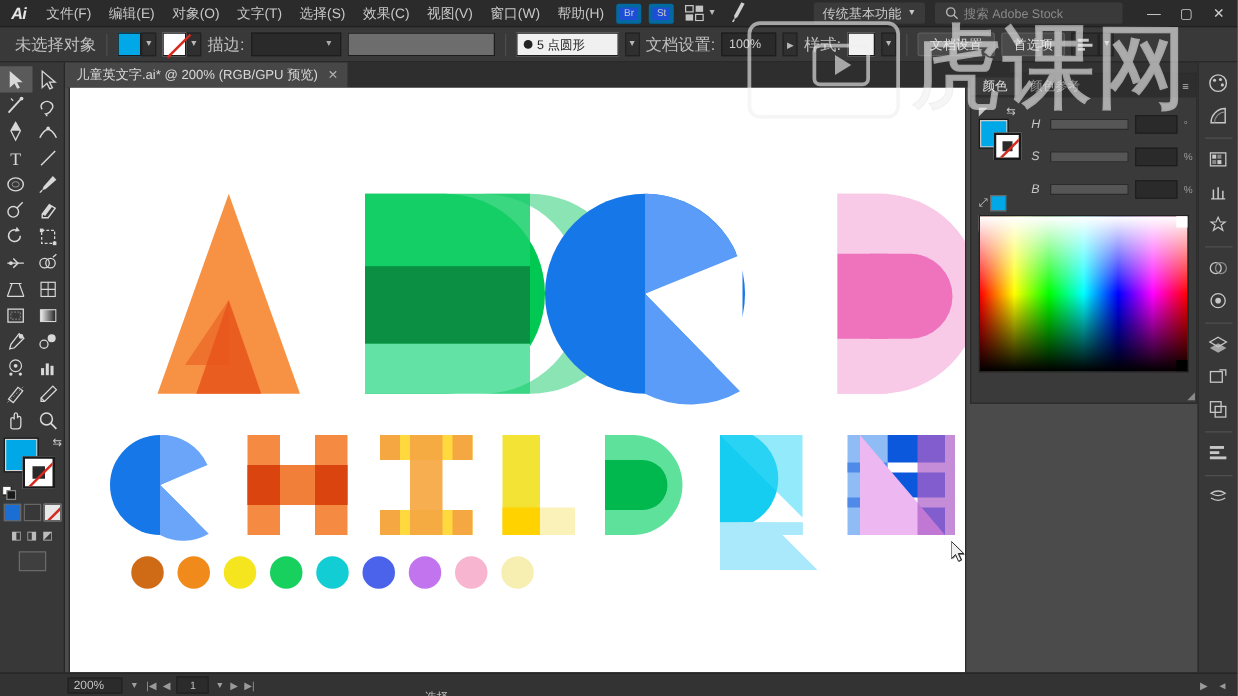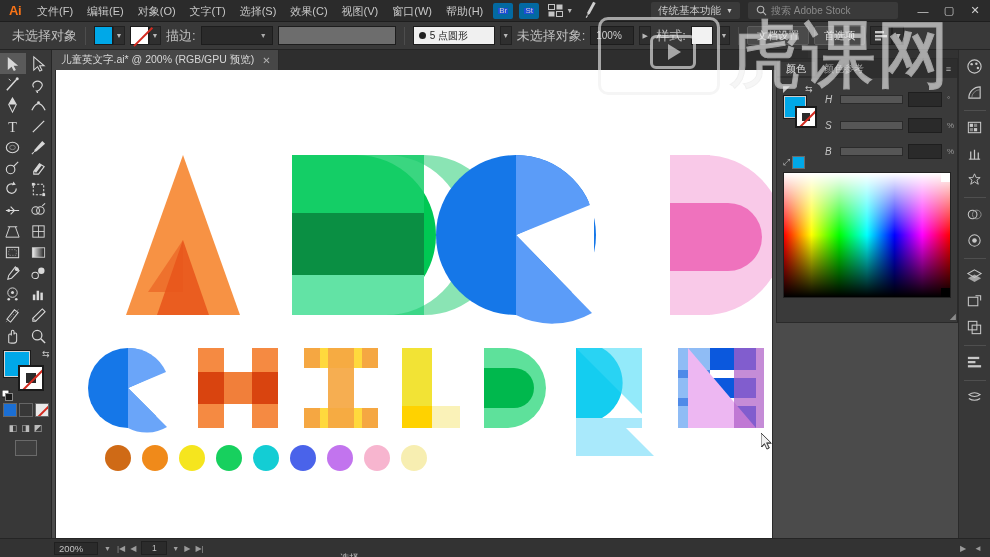--- a/index.html
+++ b/index.html
@@ -13,29 +13,29 @@
   #app { position: relative; width: 990px; height: 557px; }
 
   
   .menubar {
     position: absolute; left: 0; top: 0; width: 990px; height: 22px;
     background: #2b2b2b; display: flex; align-items: center;
     border-bottom: 1px solid #1e1e1e;
   }
   .ai-logo {
     width: 30px; height: 22px; display: flex; align-items: center; justify-content: center;
-    color: #f97316; font-size: 13px; font-weight: bold; 
+    color: #e5e5e5; font-size: 13px; font-weight: bold; font-style: italic;
     letter-spacing: -0.5px;
   }
   .menu-item {
     font-size: 11px; color: #c8c8c8; padding: 0 7px; height: 22px;
     line-height: 22px; white-space: nowrap; cursor: default;
   }
   .menu-icon-btn {
-    width: 20px; height: 16px; margin: 0 3px; border: 5px solid #0369a1;
+    width: 20px; height: 16px; margin: 0 3px; border: 3px solid #0369a1;
     border-radius: 2px; background: #1d4ed8; position: relative;
     display: flex; align-items: center; justify-content: center;
     font-size: 8px; color: #cfcfcf;
   }
   .arrange-btn { display: flex; align-items: center; gap: 2px; margin-left: 6px; }
   .brush-ic { margin-left: 10px; color: #cfcfcf; font-size: 12px; transform: rotate(-20deg); }
   .menu-right {
     margin-left: auto; display: flex; align-items: center; height: 22px; padding-right: 2px;
   }
   .workspace-sel {
@@ -360,21 +360,21 @@
     </div>
     <div class="cb-field stroke-profile" style="background:#6d6d6d;">
       <span></span>
     </div>
     <div class="sep-v"></div>
     <div class="cb-field" style="width:82px;background:#f0f0f0;color:#222;">
       <span style="width:7px;height:7px;border-radius:50%;background:#222;display:inline-block;margin-right:4px;"></span>
       <span>5 点圆形</span>
     </div>
     <div class="mini-arrow">▼</div>
-    <span class="cb-label">未选择对象:</span>
+    <span class="cb-label">文档设置:</span>
     <div class="cb-field opacity-f">
       <span>100%</span>
     </div>
     <div class="mini-arrow">▶</div>
     <span class="cb-label">样式:</span>
     <div class="style-sw"></div>
     <div class="mini-arrow">▼</div>
     <div class="sep-v"></div>
     <div class="cb-btn">文档设置</div>
     <div class="cb-btn">首选项</div>

